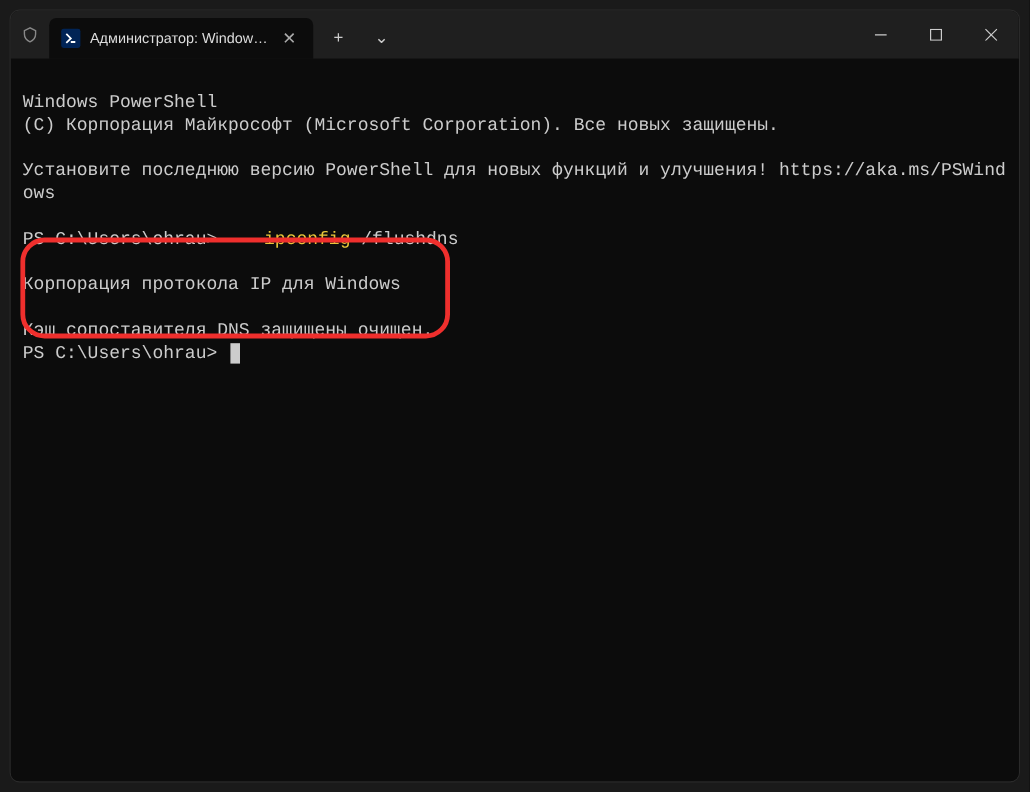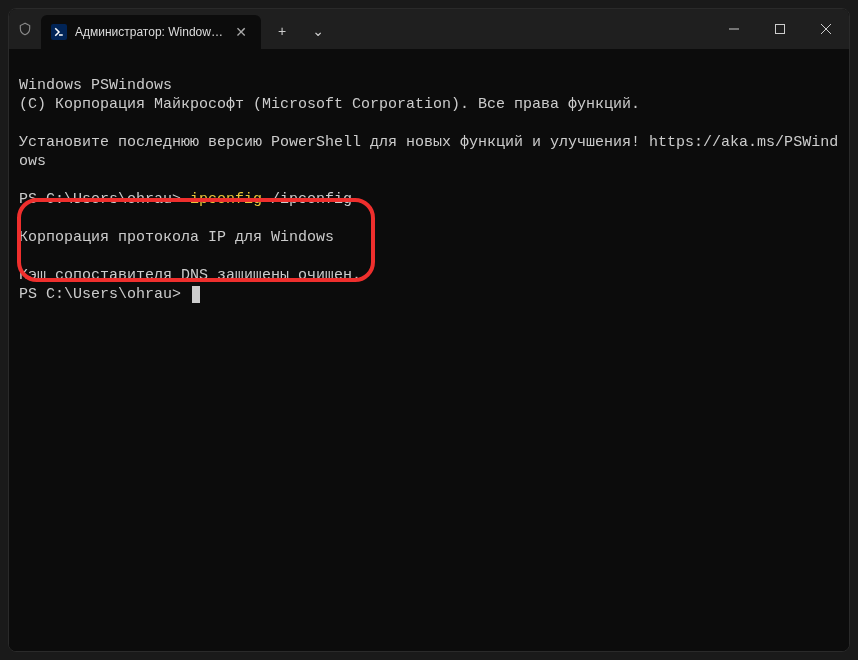--- a/index.html
+++ b/index.html
@@ -121,20 +121,21 @@
       font-family: Consolas, 'Courier New', monospace;
       font-size: 15px;
       line-height: 19px;
       color: #ccc;
       white-space: pre-wrap;
       word-break: break-all;
       position: relative;
     }
     .cmd-yellow {
       color: #e8c63a;
+      margin-left: 30px;
     }
     .highlight-box {
       position: absolute;
       border: 4px solid #ef2f2d;
       border-radius: 20px;
       pointer-events: none;
     }
     .cursor {
       display: inline-block;
       width: 8px;
@@ -183,26 +184,26 @@
       <div class="win-btn close">
         <svg width="10" height="10" viewBox="0 0 10 10">
             <line x1="0" y1="0" x2="10" y2="10" stroke="currentColor" stroke-width="1"></line>
             <line x1="10" y1="0" x2="0" y2="10" stroke="currentColor" stroke-width="1"></line>
           </svg>
       </div>
     </div>
   </div>
 
   <div class="terminal">
-<span>Windows PSWindows</span>
-<span>(C) Корпорация Майкрософт (Microsoft Corporation). Все права функций.</span>
+<span>Windows PowerShell</span>
+<span>(C) Корпорация Майкрософт (Microsoft Corporation). Все новых защищены.</span>
 
 <span>Установите последнюю версию PowerShell для новых функций и улучшения! https://aka.ms/PSWindows</span>
 
-<span>PS C:\Users\ohrau&gt; </span><span class="cmd-yellow">ipconfig</span><span> /ipconfig</span>
+<span>PS C:\Users\ohrau&gt; </span><span class="cmd-yellow">ipconfig</span><span> /flushdns</span>
 
 <span>Корпорация протокола IP для Windows</span>
 
 <span>Кэш сопоставителя DNS защищены очищен.</span>
 <span>PS C:\Users\ohrau&gt; </span><span class="cursor"></span>
 
     <div class="highlight-box" id="hl" style="top: 149px; left: 8px; width: 358px; height: 84px;"></div>
   </div>
 </div>
 

